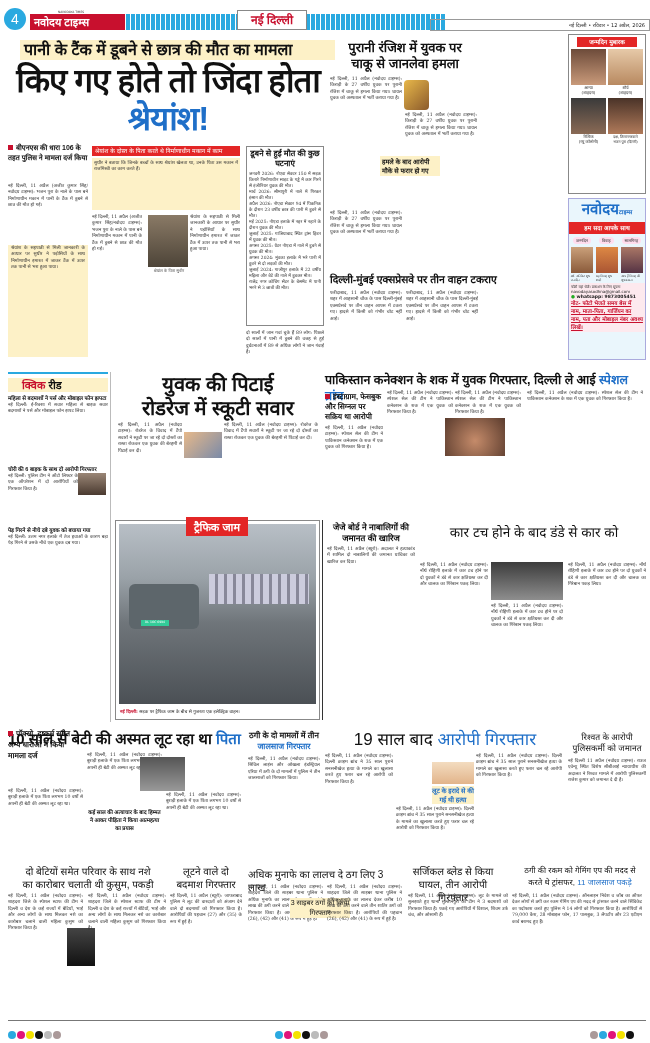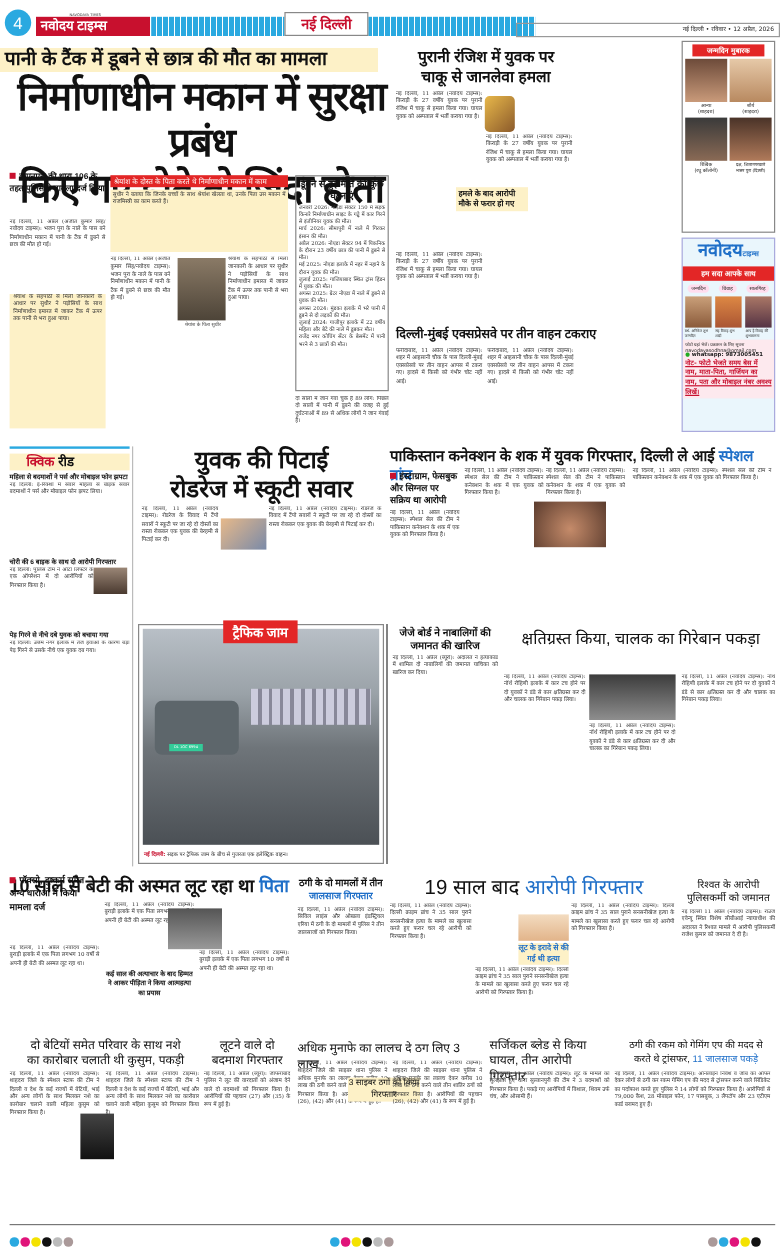--- a/index.html
+++ b/index.html
@@ -7,21 +7,21 @@
 .abs{position:absolute}
 .body-text{font-family:"DejaVu Serif",serif;font-size:4.6px;line-height:6.4px;color:#333;text-align:justify;overflow:hidden}
 .hl{font-family:"Liberation Sans",sans-serif;font-weight:bold;color:#111;line-height:1.05}
 .masthead{left:0;top:0;width:650px;height:38px}
 .pnum{left:4px;top:8px;width:22px;height:22px;border-radius:50%;background:#2aa9e0;color:#fff;font-size:14px;text-align:center;line-height:22px;font-family:"Liberation Sans",sans-serif}
 .brand{left:30px;top:14px;width:95px;height:16px;background:#c8102e;color:#fff;font-size:11px;font-weight:bold;line-height:16px;padding-left:4px;font-family:"Liberation Sans",sans-serif}
 .brandsmall{left:58px;top:10px;font-size:3px;color:#333}
 .stripe{left:126px;top:14px;width:320px;height:16px;background:repeating-linear-gradient(90deg,#2aa9e0 0 4px,#fff 4px 5px)}
 .city{left:237px;top:10px;width:70px;height:20px;background:#fff;border:1px solid #888;color:#c8102e;font-weight:bold;font-size:12px;text-align:center;line-height:18px;font-family:"Liberation Sans",sans-serif}
 .dateline{left:430px;top:19px;width:220px;height:12px;border:1px solid #999;font-size:5px;text-align:right;padding-right:4px;line-height:11px}
-.kicker{left:0;top:40px;width:315px;height:20px;background:#fdf1c7;font-size:16px;font-weight:bold;padding-left:4px;line-height:20px}
+.kicker{left:20px;top:40px;width:315px;height:20px;background:#fdf1c7;font-size:16px;font-weight:bold;padding-left:4px;line-height:20px}
 .mainhl{left:8px;top:62px;width:320px;font-size:33px;line-height:38px;text-align:center;letter-spacing:-1px}
 .accent{color:#1f6fc8}
 .redbar{background:#e32626;color:#fff;font-size:6px;padding:1px 3px}
 .boxborder{border:1px solid #888}
 .photo{background:linear-gradient(135deg,#aaa,#666)}
 .vrule{width:1px;background:#bbb}
 .hrule{height:1px;background:#777}
 .reddot{display:inline-block;width:5px;height:5px;background:#c8102e;margin-right:3px}
 .cmy{display:inline-block;width:8px;height:8px;border-radius:50%;margin-right:1px}
 </style>
@@ -32,21 +32,20 @@
   <div class="abs pnum">4</div>
   <div class="abs brandsmall">NAVODAYA TIMES</div>
   <div class="abs brand">नवोदय टाइम्स</div>
   <div class="abs stripe"></div>
   <div class="abs city">नई दिल्ली</div>
   <div class="abs dateline">नई दिल्ली • रविवार • 12 अप्रैल, 2026</div>
 </div>
 
 <div class="abs kicker hl">पानी के टैंक में डूबने से छात्र की मौत का मामला</div>
 <div class="abs mainhl hl">
-  <div>निर्माणाधीन मकान में सुरक्षा प्रबंध</div>
   <div><span>किए गए होते तो जिंदा होता </span><span class="accent">श्रेयांश!</span></div>
 </div>
 
 <div class="abs hl" style="left:8px;top:143px;width:80px;font-size:7px;line-height:10px"><span class="reddot"></span><span>बीएनएस की धारा 106 के तहत पुलिस ने मामला दर्ज किया</span></div>
 <div class="abs body-text" style="left:8px;top:183px;width:80px;height:62px">नई दिल्ली, 11 अप्रैल (अजीत कुमार सिंह/नवोदय टाइम्स): भजन पुरा के नाले के पास बने निर्माणाधीन मकान में पानी के टैंक में डूबने से छात्र की मौत हो गई।</div>
 <div class="abs" style="left:8px;top:245px;width:80px;height:112px;background:#fdf1c7">
   <div class="body-text" style="padding:0 3px;height:70px">श्रेयांश के सहपाठी से मिली जानकारी के आधार पर सुधीर ने पड़ोसियों के साथ निर्माणाधीन इमारत में जाकर टैंक में ऊपर तक पानी से भरा हुआ पाया।</div>
 </div>
 
 <div class="abs redbar" style="left:92px;top:146px;width:148px">श्रेयांश के दोस्त के पिता करते थे निर्माणाधीन मकान में काम</div>
@@ -177,21 +176,21 @@
 <div class="abs body-text" style="left:387px;top:390px;width:66px;height:115px">नई दिल्ली, 11 अप्रैल (नवोदय टाइम्स): स्पेशल सेल की टीम ने पाकिस्तान कनेक्शन के शक में एक युवक को गिरफ्तार किया है।</div>
 <div class="abs photo" style="left:445px;top:418px;width:60px;height:38px;background:radial-gradient(circle at 50% 60%,#c58b6a,#5a3b2d)"></div>
 <div class="abs body-text" style="left:455px;top:390px;width:66px;height:115px">नई दिल्ली, 11 अप्रैल (नवोदय टाइम्स): स्पेशल सेल की टीम ने पाकिस्तान कनेक्शन के शक में एक युवक को गिरफ्तार किया है।</div>
 <div class="abs body-text" style="left:527px;top:390px;width:116px;height:115px">नई दिल्ली, 11 अप्रैल (नवोदय टाइम्स): स्पेशल सेल की टीम ने पाकिस्तान कनेक्शन के शक में एक युवक को गिरफ्तार किया है।</div>
 
 <div class="abs vrule" style="left:322px;top:520px;height:200px;background:#333"></div>
 <div class="abs hl" style="left:327px;top:522px;width:88px;font-size:8.5px;line-height:11px;text-align:center">जेजे बोर्ड ने नाबालिगों की जमानत की खारिज</div>
 <div class="abs body-text" style="left:327px;top:546px;width:88px;height:130px">नई दिल्ली, 11 अप्रैल (ब्यूरो): अदालत ने हत्याकांड में शामिल दो नाबालिगों की जमानत याचिका को खारिज कर दिया।</div>
 
 <div class="abs hl" style="left:420px;top:524px;width:228px;font-size:13.5px;line-height:17px;text-align:center;font-weight:normal">
-  <div>क्षतिग्रस्त किया, चालक का गिरेबान पकड़ा</div>
+  <div>कार टच होने के बाद डंडे से कार को</div>
 </div>
 <div class="abs body-text" style="left:420px;top:562px;width:68px;height:118px">नई दिल्ली, 11 अप्रैल (नवोदय टाइम्स): नॉर्थ रोहिणी इलाके में कार टच होने पर दो युवकों ने डंडे से कार क्षतिग्रस्त कर दी और चालक का गिरेबान पकड़ लिया।</div>
 <div class="abs photo" style="left:491px;top:562px;width:72px;height:38px;background:linear-gradient(180deg,#3c3c3c,#8e8e8e)"></div>
 <div class="abs body-text" style="left:491px;top:603px;width:72px;height:77px">नई दिल्ली, 11 अप्रैल (नवोदय टाइम्स): नॉर्थ रोहिणी इलाके में कार टच होने पर दो युवकों ने डंडे से कार क्षतिग्रस्त कर दी और चालक का गिरेबान पकड़ लिया।</div>
 <div class="abs body-text" style="left:568px;top:562px;width:78px;height:118px">नई दिल्ली, 11 अप्रैल (नवोदय टाइम्स): नॉर्थ रोहिणी इलाके में कार टच होने पर दो युवकों ने डंडे से कार क्षतिग्रस्त कर दी और चालक का गिरेबान पकड़ लिया।</div>
 
 <div class="abs hl" style="left:8px;top:730px;width:235px;font-size:15px;line-height:18px"><span>10 साल से बेटी की अस्मत लूट रहा था </span><span class="accent">पिता</span></div>
 <div class="abs hl" style="left:8px;top:728px;width:75px;font-size:7.5px;line-height:11px"><span class="reddot"></span><span>पॉक्सो, दुष्कर्म समेत अन्य धाराओं में किया मामला दर्ज</span></div>
 <div class="abs body-text" style="left:8px;top:788px;width:75px;height:70px">नई दिल्ली, 11 अप्रैल (नवोदय टाइम्स): बुराड़ी इलाके में एक पिता लगभग 10 वर्षों से अपनी ही बेटी की अस्मत लूट रहा था।</div>
 <div class="abs body-text" style="left:87px;top:752px;width:75px;height:52px">नई दिल्ली, 11 अप्रैल (नवोदय टाइम्स): बुराड़ी इलाके में एक पिता लगभग 10 वर्षों से अपनी ही बेटी की अस्मत लूट रहा था।</div>
@@ -230,21 +229,21 @@
   <div>लूटने वाले दो</div>
   <div>बदमाश गिरफ्तार</div>
 </div>
 <div class="abs body-text" style="left:170px;top:893px;width:72px;height:115px">नई दिल्ली, 11 अप्रैल (ब्यूरो): जाफराबाद पुलिस ने लूट की वारदातों को अंजाम देने वाले दो बदमाशों को गिरफ्तार किया है। आरोपियों की पहचान (27) और (35) के रूप में हुई है।</div>
 
 <div class="abs hl" style="left:248px;top:868px;width:155px;font-size:10px;line-height:13px;font-weight:normal">अधिक मुनाफे का लालच दे ठग लिए 3 लाख</div>
 <div class="abs body-text" style="left:248px;top:884px;width:75px;height:124px">नई दिल्ली, 11 अप्रैल (नवोदय टाइम्स): शाहदरा जिले की साइबर थाना पुलिस ने अधिक मुनाफे का लालच देकर करीब 10 लाख की ठगी करने वाले तीन शातिर ठगों को गिरफ्तार किया है। आरोपियों की पहचान (26), (42) और (41) के रूप में हुई है।</div>
 <div class="abs hl" style="left:290px;top:898px;width:60px;font-size:7px;line-height:10px;background:#fdf1c7;text-align:center;font-weight:normal">3 साइबर ठगों को किया गिरफ्तार</div>
 <div class="abs body-text" style="left:327px;top:884px;width:75px;height:124px">नई दिल्ली, 11 अप्रैल (नवोदय टाइम्स): शाहदरा जिले की साइबर थाना पुलिस ने अधिक मुनाफे का लालच देकर करीब 10 लाख की ठगी करने वाले तीन शातिर ठगों को गिरफ्तार किया है। आरोपियों की पहचान (26), (42) और (41) के रूप में हुई है।</div>
 
-<div class="abs hl" style="left:408px;top:865px;width:90px;font-size:10px;line-height:13px;font-weight:normal">
+<div class="abs hl" style="left:408px;top:865px;width:90px;font-size:10px;line-height:13px;text-align:center;font-weight:normal">
   <div>सर्जिकल ब्लेड से किया</div>
   <div>घायल, तीन आरोपी गिरफ्तार</div>
 </div>
 <div class="abs body-text" style="left:408px;top:893px;width:100px;height:115px">नई दिल्ली, 11 अप्रैल (नवोदय टाइम्स): लूट के मामले को सुलझाते हुए थाना सुल्तानपुरी की टीम ने 3 बदमाशों को गिरफ्तार किया है। पकड़े गए आरोपियों में विशाल, शिवम उर्फ चंच, और ओसामी हैं।</div>
 
 <div class="abs hl" style="left:512px;top:865px;width:136px;font-size:8px;line-height:12px;text-align:center;font-weight:normal">
   <div>ठगी की रकम को गेमिंग एप की मदद से</div>
   <div><span>करते थे ट्रांसफर, </span><span class="accent">11 जालसाज पकड़े</span></div>
 </div>
 <div class="abs body-text" style="left:512px;top:893px;width:130px;height:115px">नई दिल्ली, 11 अप्रैल (नवोदय टाइम्स): ऑनलाइन निवेश व जॉब का ऑफर देकर लोगों से ठगी कर रकम गेमिंग एप की मदद से ट्रांसफर करने वाले सिंडिकेट का पर्दाफाश करते हुए पुलिस ने 14 लोगों को गिरफ्तार किया है। आरोपियों से 79,000 कैश, 28 मोबाइल फोन, 17 पासबुक, 3 लैपटॉप और 23 एटीएम कार्ड बरामद हुए हैं।</div>

